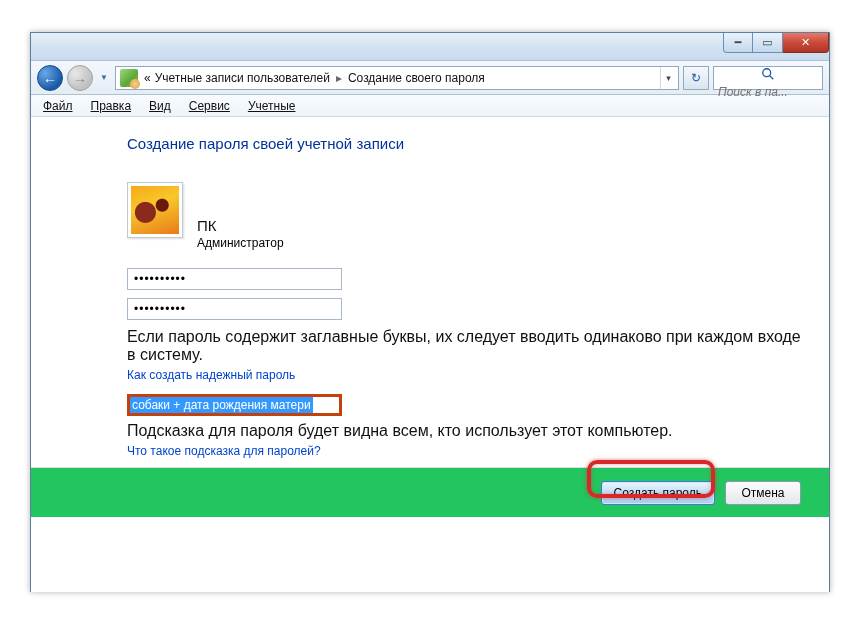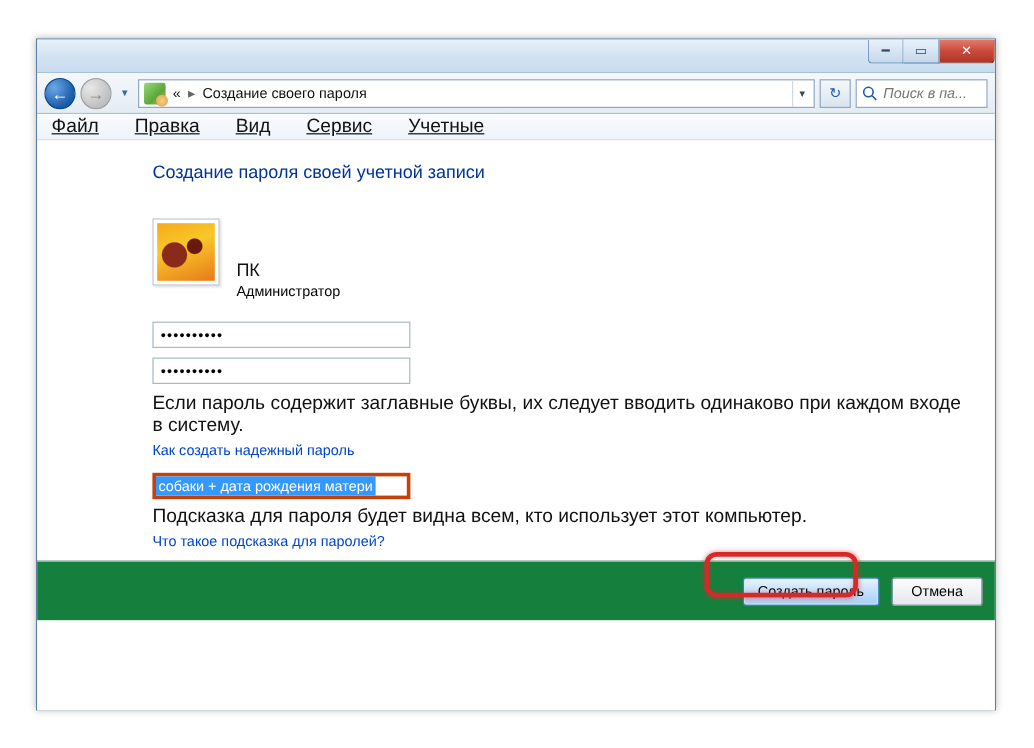--- a/index.html
+++ b/index.html
@@ -150,20 +150,21 @@
     height: 24px;
     border: 1px solid #90a8c0;
     background: #fff;
     display: flex;
     align-items: center;
     padding: 0 4px;
     color: #888;
     font-style: italic;
     font-size: 12px;
     gap: 4px;
+    flex-direction: column;
   }
   .searchbox input {
     border: none;
     outline: none;
     width: 100%;
     font-style: italic;
     font-size: 12px;
     color: #888;
     background: transparent;
   }
@@ -174,22 +175,22 @@
     flex-shrink: 0;
   }
 
   .menubar {
     height: 22px;
     background: linear-gradient(to bottom, #f8fbfe, #eef4fa);
     border-bottom: 1px solid #d0dae4;
     display: flex;
     align-items: center;
     padding: 0 4px;
-    gap: 14px;
-    font-size: 16px;
+    gap: 2px;
+    font-size: 12px;
   }
   .menu-item {
     padding: 2px 8px;
     color: #111;
     cursor: default;
   }
   .menu-item u { text-decoration: underline; }
 
   .content {
     padding: 18px 24px 0 96px;
@@ -274,26 +275,26 @@
     padding: 1px 2px;
     font-size: 12px;
     white-space: nowrap;
     overflow: hidden;
     text-overflow: clip;
     max-width: 100%;
   }
 
   .footer {
     border-top: 1px solid #d8dee4;
-    background: #15803d;
+    background: #22c55e;
     height: 50px;
     display: flex;
     align-items: center;
     justify-content: flex-end;
-    padding: 0 10px;
+    padding: 0 28px;
     gap: 10px;
   }
   .btn {
     min-width: 76px;
     height: 24px;
     padding: 0 12px;
     border: 1px solid #8a98a8;
     background: linear-gradient(to bottom, #fcfcfc, #e4e8ec);
     font-size: 12px;
     font-family: inherit;
@@ -331,20 +332,21 @@
   </div>
 
   <div class="navbar">
     <div class="nav-btn">←</div>
     <div class="nav-btn disabled">→</div>
     <div class="nav-chev">▼</div>
 
     <div class="addressbar">
       <div class="addr-icon"></div>
       <span class="addr-seg">«</span>
+      <span class="addr-seg">Учетные записи пользователей</span>
       <span class="addr-arrow">▸</span>
       <span class="addr-seg">Создание своего пароля</span>
       <span class="addr-drop">▾</span>
     </div>
 
     <div class="refresh-btn">
       <span>↻</span>
     </div>
 
     <div class="searchbox">

